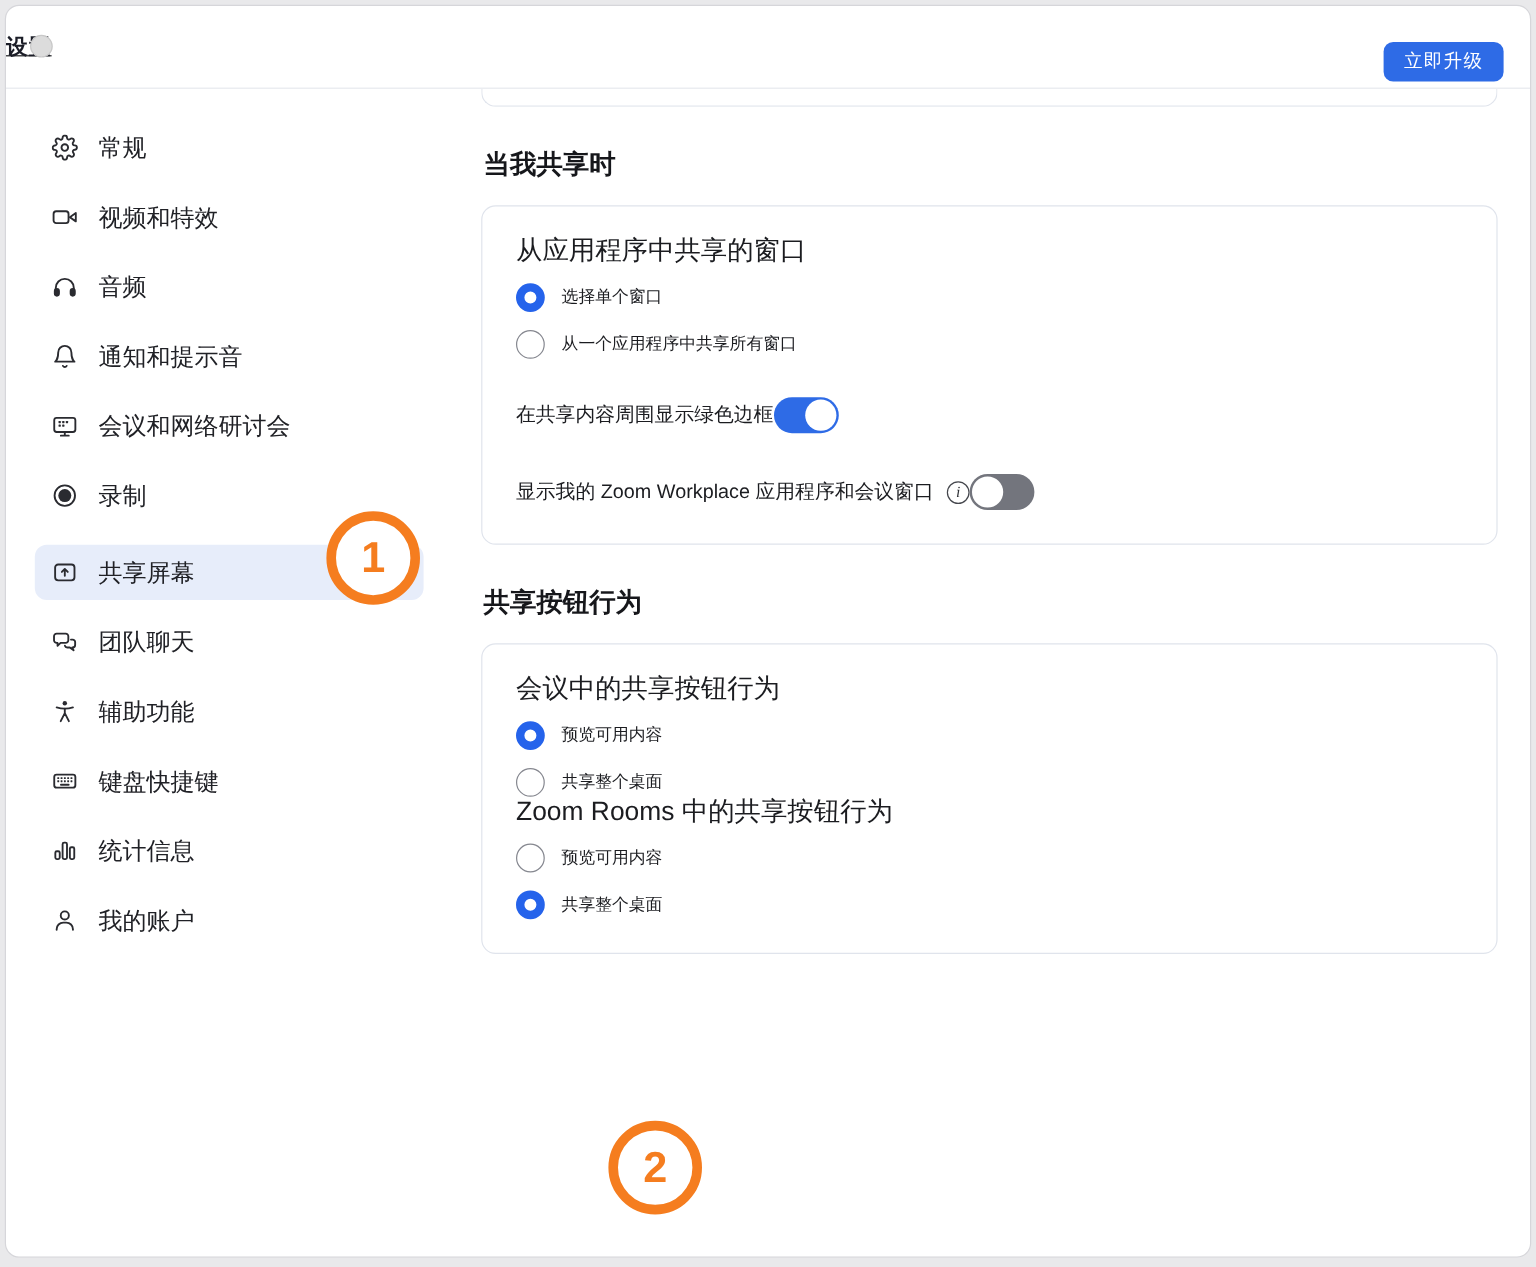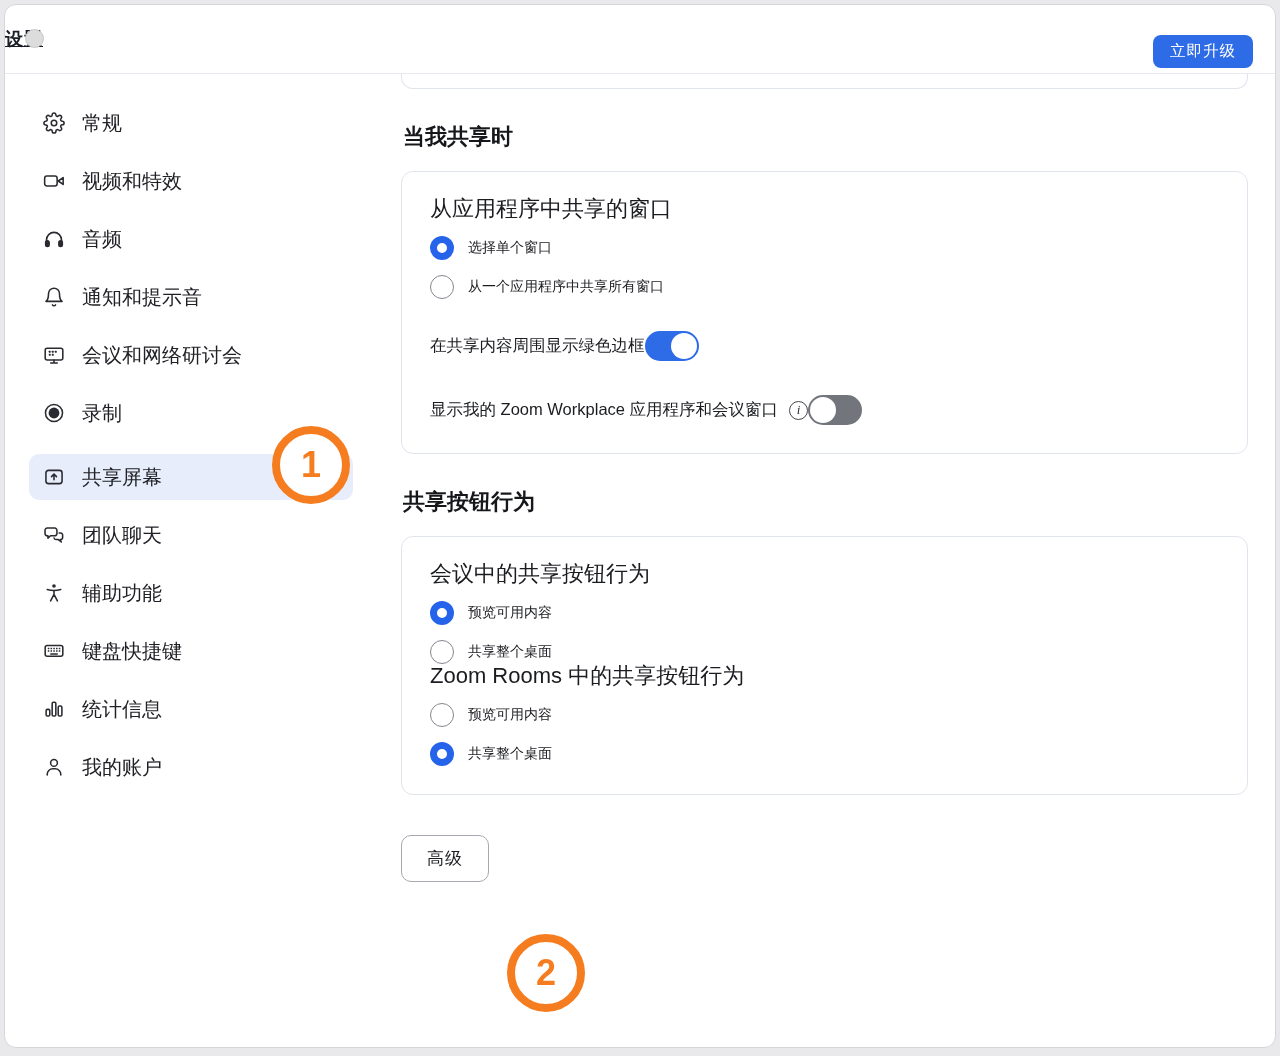--- a/index.html
+++ b/index.html
@@ -315,23 +315,20 @@
         <div class="radio-row">
           <span class="radio off"></span>
           <span class="radio-label">预览可用内容</span>
         </div>
         <div class="radio-row">
           <span class="radio on"></span>
           <span class="radio-label">共享整个桌面</span>
         </div>
       </div>
 
-      <div class="advanced-wrap">
-        <button class="advanced-btn">高级</button>
-      </div>
 
     </div>
   </div>
 
   <div class="anno anno-1">1</div>
   <div class="anno anno-2">2</div>
 
 </div>
 
 </body></html>

